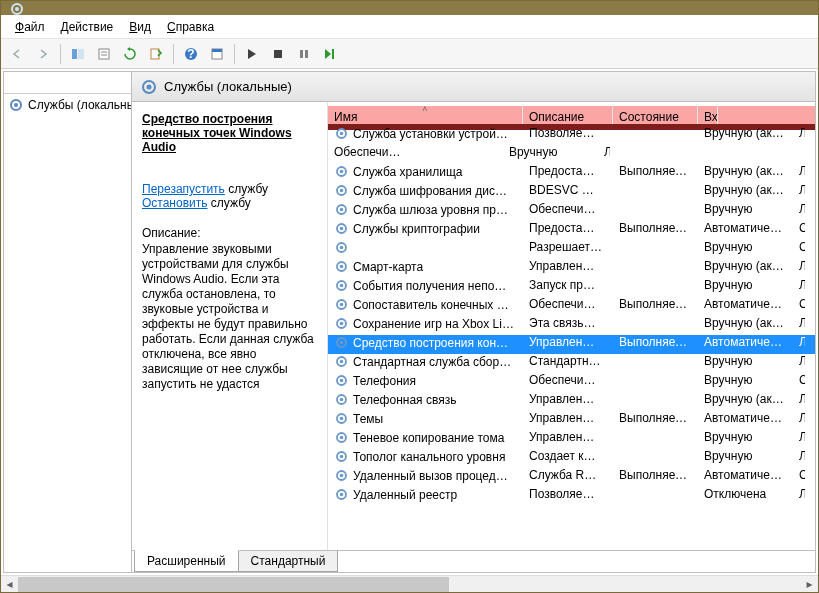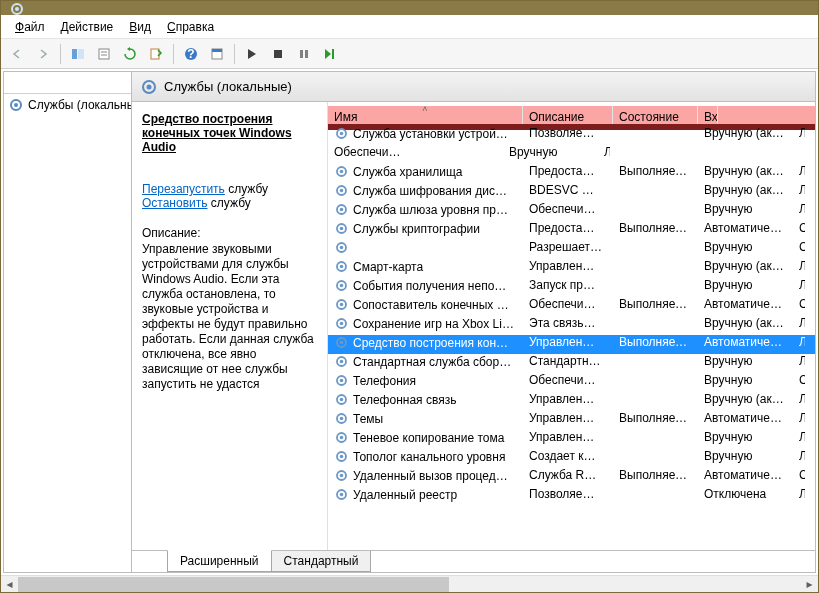--- a/index.html
+++ b/index.html
@@ -39,21 +39,21 @@
 .row.selected { background: #1e90ff; color: #fff; }
 .cell { padding: 0 6px; overflow: hidden; text-overflow: ellipsis; }
 .c-name { width: 195px; display: flex; align-items: center; gap: 4px; }
 .c-desc { width: 90px; }
 .c-state { width: 85px; }
 .c-start { width: 95px; }
 .c-logon { width: 12px; }
 .gearicon { flex-shrink: 0; }
 .tabs { height: 22px; display: flex; align-items: flex-end; border-top: 1px solid #bdbdbd; padding-left: 2px; background: #fff; }
 .tab { padding: 3px 12px; border: 1px solid #a6a6a6; border-top: none; background: #f0f0f0; margin-right: -1px; font-size: 12px; position: relative; }
-.tab.active { background: #fff; border-top: 1px solid #fff; z-index: 1; margin-top: -1px; margin-left: 33px; }
+.tab.active { background: #fff; border-top: 1px solid #fff; z-index: 1; margin-top: -1px; }
 .hscroll { height: 17px; background: #f0f0f0; border-top: 1px solid #dedede; display: flex; align-items: center; }
 .hscroll .track { flex: 1; height: 15px; background: #f0f0f0; position: relative; }
 .hscroll .thumb { position: absolute; left: 0; width: 55%; height: 100%; background: #c8c8c8; }
 .hscroll .arr { width: 17px; height: 17px; display:flex;align-items:center;justify-content:center;color:#606060;}
 svg { display: block; }
 </style>
 </head>
 <body>
 
 <div class="window">

